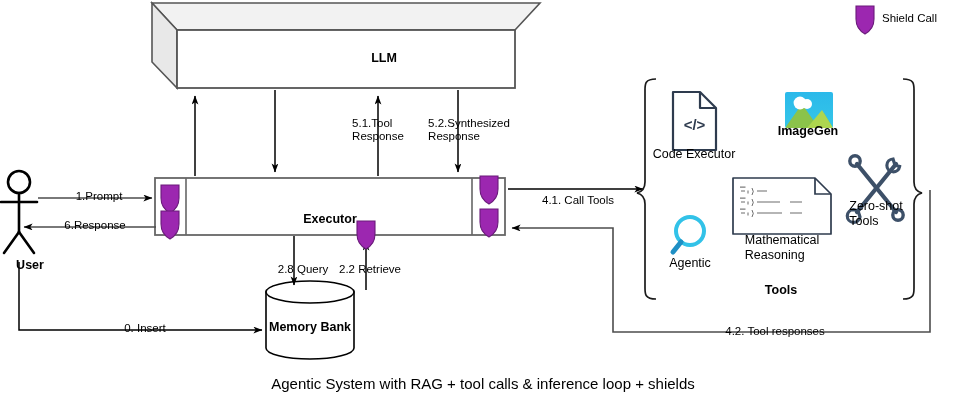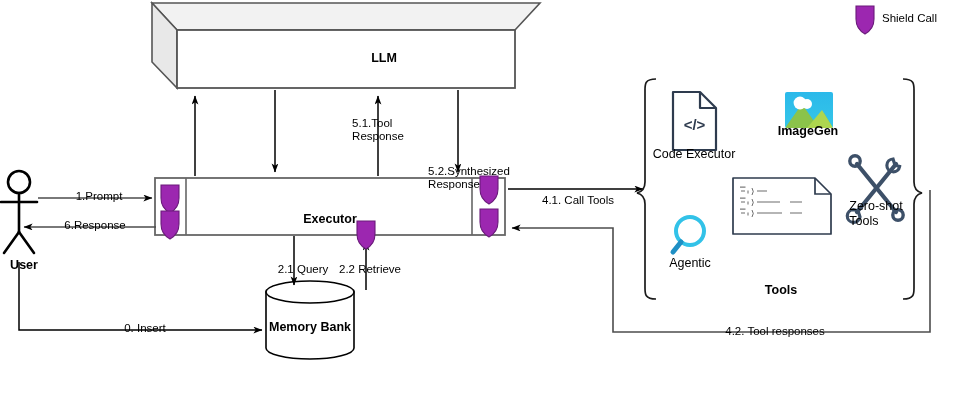--- a/index.html
+++ b/index.html
@@ -162,52 +162,55 @@
       <path d="M856,6 L874,6 L874,19 Q874,29 865,34 Q856,29 856,19 Z"></path>
     </g>
   </svg>
 
   <div class="lbl lbl-13 lbl-b ctr" style="left:346px;top:51px;margin-left:38px;">LLM</div>
 
   <div class="lbl lbl-13 lbl-b ctr" style="left:330px;top:212px;">Executor</div>
 
   <div class="lbl lbl-13 lbl-b ctr" style="left:310px;top:320px;">Memory Bank</div>
 
-  <div class="lbl lbl-13 lbl-b ctr" style="left:24px;top:258px;">User</div>
+  <div class="lbl lbl-13 lbl-b ctr" style="left:30px;top:258px;">User</div>
 
   <div class="lbl lbl-13 lbl-b ctr" style="left:781px;top:283px;">Tools</div>
 
   <div class="lbl lbl-12 ctr" style="left:99px;top:190px;">1.Prompt</div>
 
   <div class="lbl lbl-12 ctr" style="left:95px;top:219px;">6.Response</div>
 
   <div class="lbl lbl-12 ctr" style="left:145px;top:322px;">0. Insert</div>
 
-  <div class="lbl lbl-12 ctr" style="left:303px;top:263px;">2.1 Query</div>
+  <div class="lbl lbl-12 ctr" style="left:303px;top:263px;">2.8 Query</div>
 
   <div class="lbl lbl-12 ctr" style="left:370px;top:263px;">2.2 Retrieve</div>
 
 
 
   <div class="lbl lbl-12 ctr" style="left:378px;top:117px;">5.1.Tool
 Response</div>
 
-  <div class="lbl lbl-12 ctr" style="left:469px;top:117px;margin-top:48px;">5.2.Synthesized
+  <div class="lbl lbl-12 ctr" style="left:469px;top:117px;">5.2.Synthesized
 Response</div>
 
   <div class="lbl lbl-12 ctr" style="left:578px;top:194px;">4.1. Call Tools</div>
 
   <div class="lbl lbl-12 ctr" style="left:775px;top:325px;">4.2. Tool responses</div>
 
   <div class="lbl lbl-tool ctr" style="left:694px;top:147px;">Code Executor</div>
 
   <div class="lbl lbl-tool ctr" style="left:808px;top:124px;font-weight:bold;">ImageGen</div>
 
+  <div class="lbl lbl-tool ctr" style="left:782px;top:233px;">Mathematical
+Reasoning</div>
 
   <div class="lbl lbl-tool ctr" style="left:876px;top:199px;">Zero-shot
 Tools</div>
 
   <div class="lbl lbl-tool ctr" style="left:690px;top:256px;">Agentic</div>
 
   <div class="lbl lbl-12" style="left:882px;top:12px;">Shield Call</div>
 
+  <div class="lbl lbl-title ctr" style="left:483px;top:375px;">Agentic System with RAG + tool calls &amp; inference loop + shields</div>
 
 </div>
 
 </body></html>

